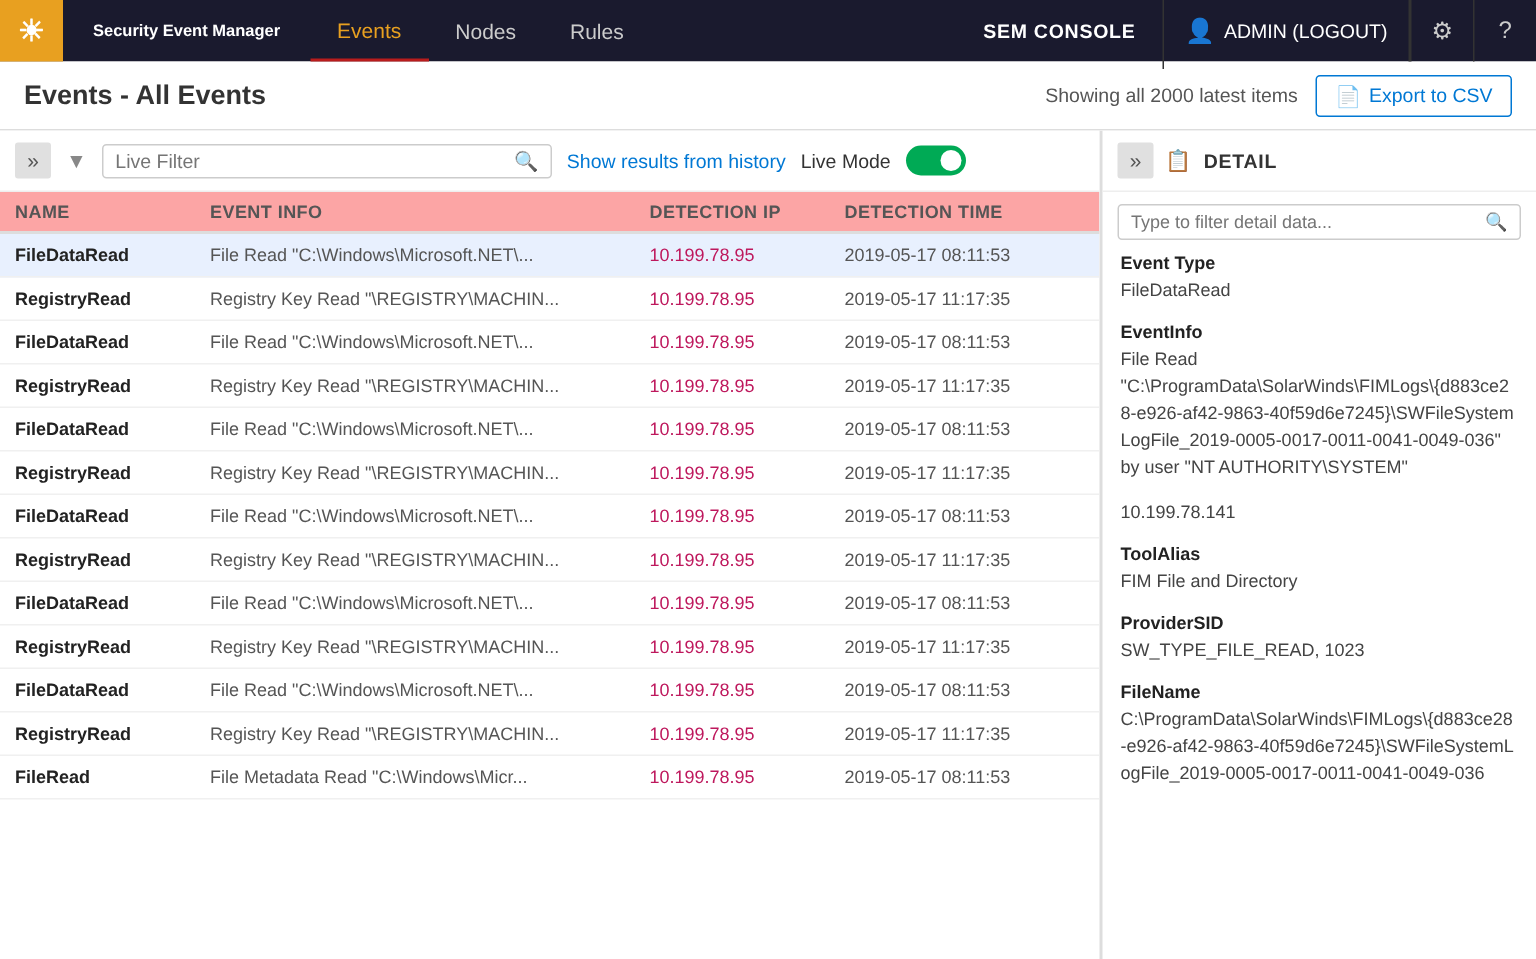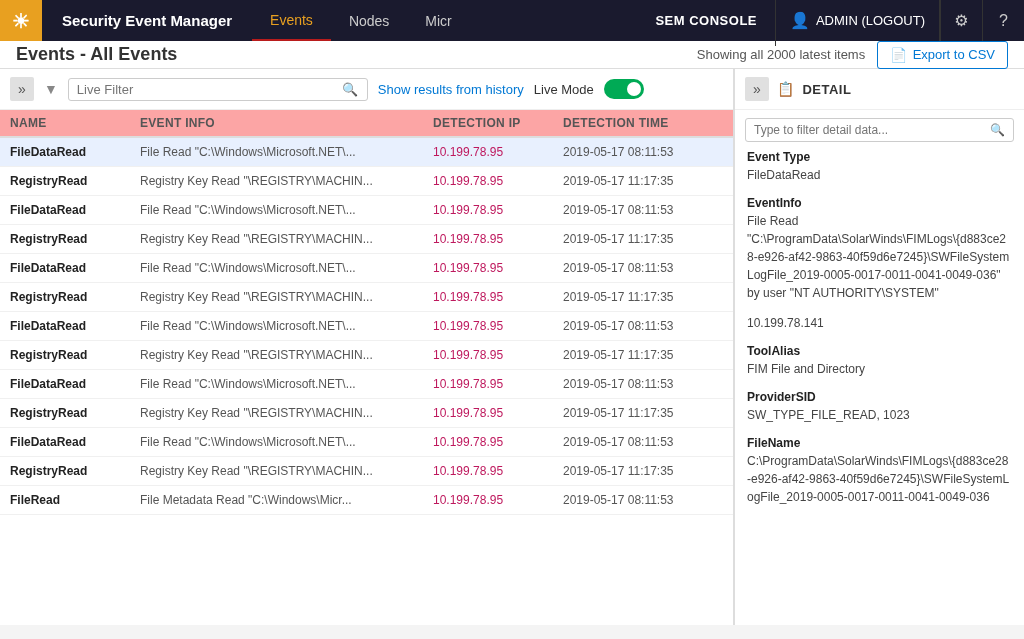--- a/index.html
+++ b/index.html
@@ -21,21 +21,21 @@
       display: flex;
       align-items: center;
       justify-content: center;
       font-size: 20px;
       font-weight: bold;
       color: #fff;
       flex-shrink: 0;
     }
     .topnav-appname {
       padding: 0 20px;
-      font-size: 15px;
+      font-size: 11px;
       font-weight: 600;
       color: #fff;
       white-space: nowrap;
     }
     .topnav-menu {
       display: flex;
       align-items: center;
       gap: 0;
       flex: 1;
     }
@@ -93,21 +93,21 @@
       border-left: 1px solid #333;
     }
 
     
     .page-header {
       display: flex;
       align-items: center;
       background: #fff;
       padding: 10px 16px;
       border-bottom: 1px solid #ddd;
-      height: 28px;
+      height: 46px;
       gap: 28px;
     }
     .page-title {
       font-size: 18px;
       font-weight: 600;
       color: #333;
       flex: 1;
     }
     .page-header-right {
       display: flex;
@@ -355,21 +355,21 @@
 <body>
 
 <nav class="topnav">
   <div class="topnav-logo">
     <span>☀</span>
   </div>
   <span class="topnav-appname">Security Event Manager</span>
   <div class="topnav-menu">
     <a class="topnav-menu-item active">Events</a>
     <a class="topnav-menu-item">Nodes</a>
-    <a class="topnav-menu-item">Micr</a>
+    <a class="topnav-menu-item">Rules</a>
   </div>
   <div class="topnav-right">
     <div class="topnav-sem-console">SEM CONSOLE</div>
     <div class="topnav-user">
       <span style="font-size:16px;">👤</span>
       <span>ADMIN (LOGOUT)</span>
     </div>
     <div class="topnav-icon-btn">
       <span>⚙</span>
     </div>

